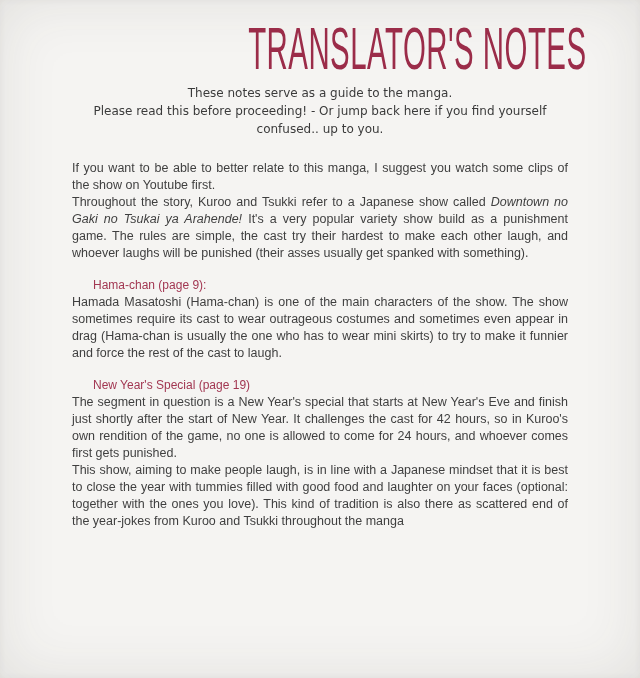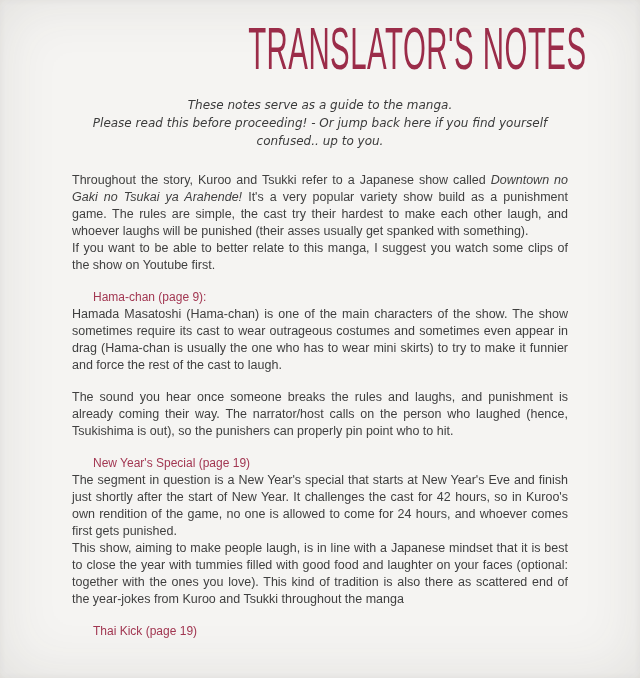--- a/index.html
+++ b/index.html
@@ -38,22 +38,21 @@
     white-space: nowrap;
     transform: scaleX(0.49);
     transform-origin: 50% 50%;
   }
   .subtitle {
     text-align: center;
     font-family: "DejaVu Sans", sans-serif;
     font-size: 12px;
     line-height: 18px;
     color: #3b3b3b;
-    margin-top: 20px;
-    font-style: italic;
+    margin-top: 8px;
   }
   .content {
     margin-top: 22px;
     font-size: 12.5px;
     line-height: 17px;
   }
   .body-p {
     margin: 0;
     text-align: justify;
   }
@@ -79,36 +78,34 @@
     <div class="main-title">TRANSLATOR'S NOTES</div>
   </div>
 
   <div class="subtitle">
     <div>These notes serve as a guide to the manga.</div>
     <div>Please read this before proceeding! - Or jump back here if you find yourself confused.. up to you.</div>
   </div>
 
   <div class="content">
 
+    <p class="body-p">If you want to be able to better relate to this manga, I suggest you watch some clips of the show on Youtube first.</p>
     <p class="body-p"><span>Throughout the story, Kuroo and Tsukki refer to a Japanese show called </span><i>Downtown no Gaki no Tsukai ya Arahende!</i><span> It's a very popular variety show build as a punishment game. The rules are simple, the cast try their hardest to make each other laugh, and whoever laughs will be punished (their asses usually get spanked with something).</span></p>
-    <p class="body-p">If you want to be able to better relate to this manga, I suggest you watch some clips of the show on Youtube first.</p>
 
     <div class="section">
       <h3 class="sec-heading">Hama-chan (page 9):</h3>
       <p class="body-p">Hamada Masatoshi (Hama-chan) is one of the main characters of the show. The show sometimes require its cast to wear outrageous costumes and sometimes even appear in drag (Hama-chan is usually the one who has to wear mini skirts) to try to make it funnier and force the rest of the cast to laugh.</p>
     </div>
 
     <div class="section">
-      <p class="body-p">The sound you hear once someone breaks the rules and laughs, and punishment is already coming their way. The narrator/host calls on the person who laughed (hence, Tsukishima is out), so the punishers can properly pin point who to hit.</p>
     </div>
 
     <div class="section">
       <h3 class="sec-heading">New Year's Special (page 19)</h3>
       <p class="body-p">The segment in question is a New Year's special that starts at New Year's Eve and finish just shortly after the start of New Year. It challenges the cast for 42 hours, so in Kuroo's own rendition of the game, no one is allowed to come for 24 hours, and whoever comes first gets punished.</p>
       <p class="body-p">This show, aiming to make people laugh, is in line with a Japanese mindset that it is best to close the year with tummies filled with good food and laughter on your faces (optional: together with the ones you love). This kind of tradition is also there as  scattered end of the year-jokes from Kuroo and Tsukki throughout the manga</p>
     </div>
 
     <div class="section">
-      <h3 class="sec-heading">Thai Kick (page 19)</h3>
     </div>
 
   </div>
 </div>
 
 </body></html>

